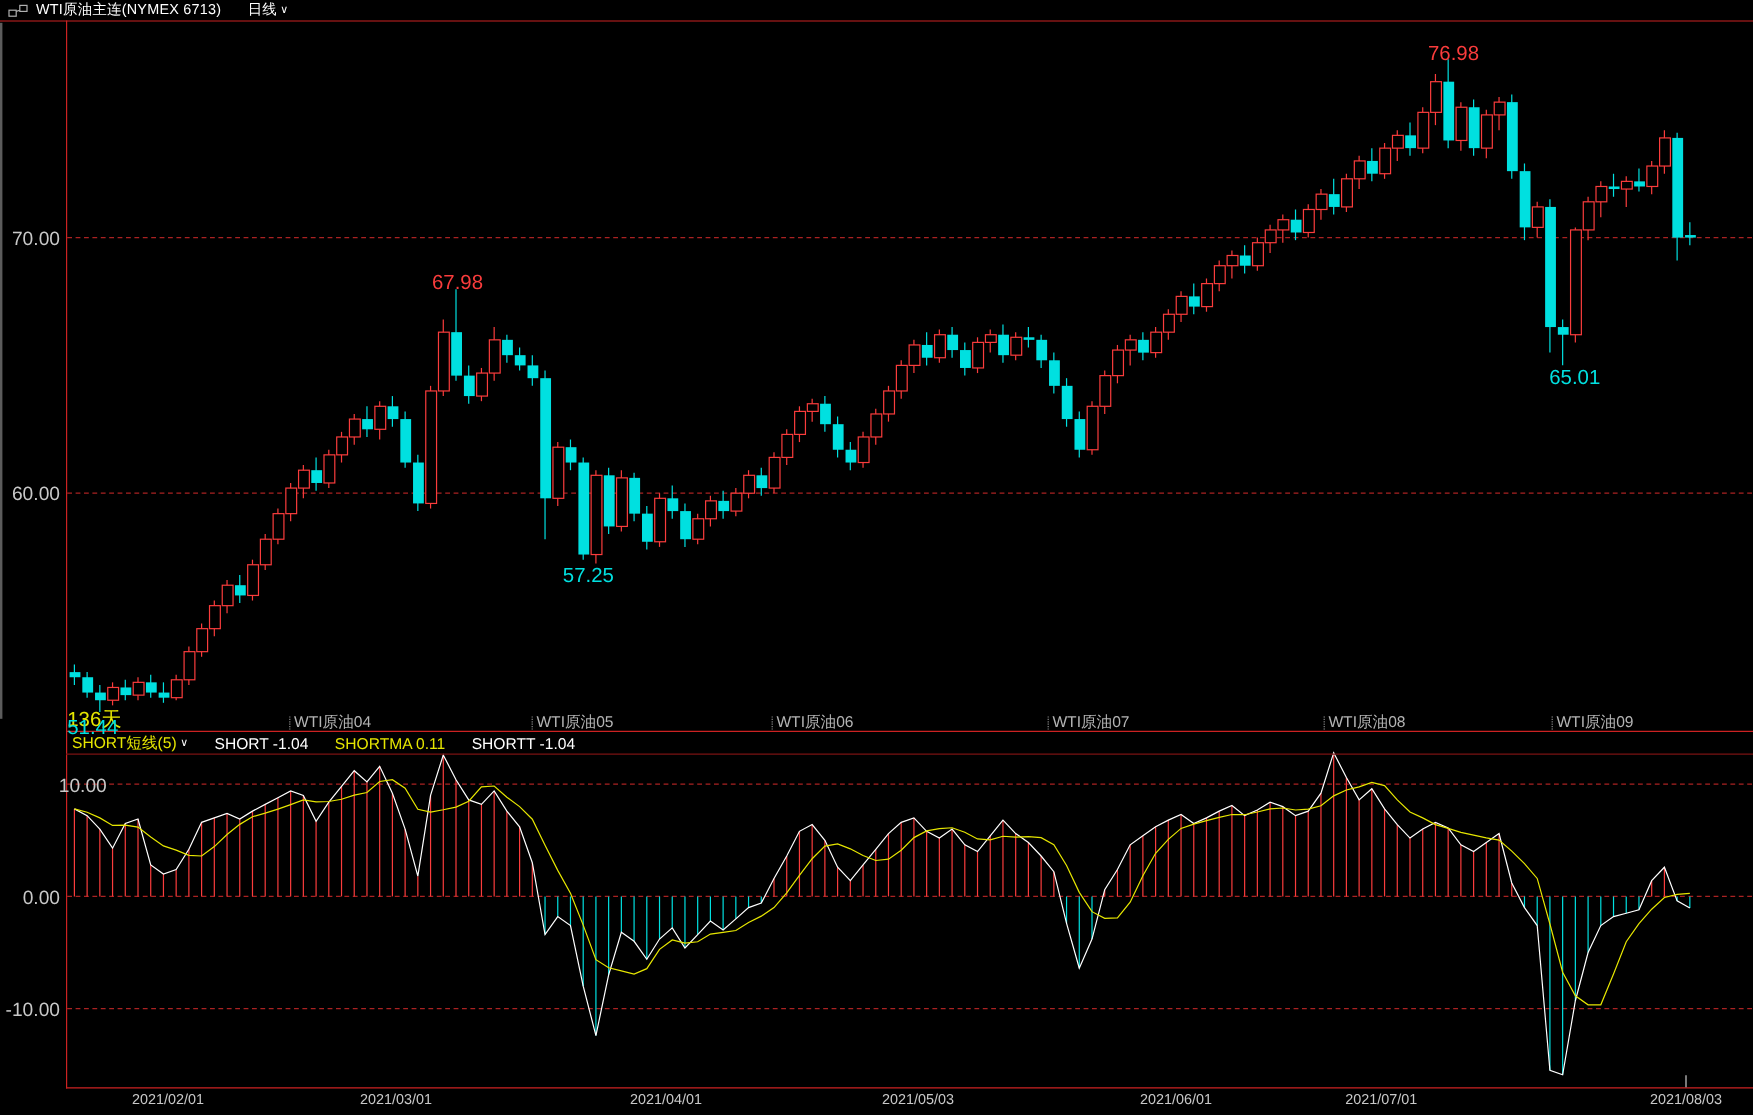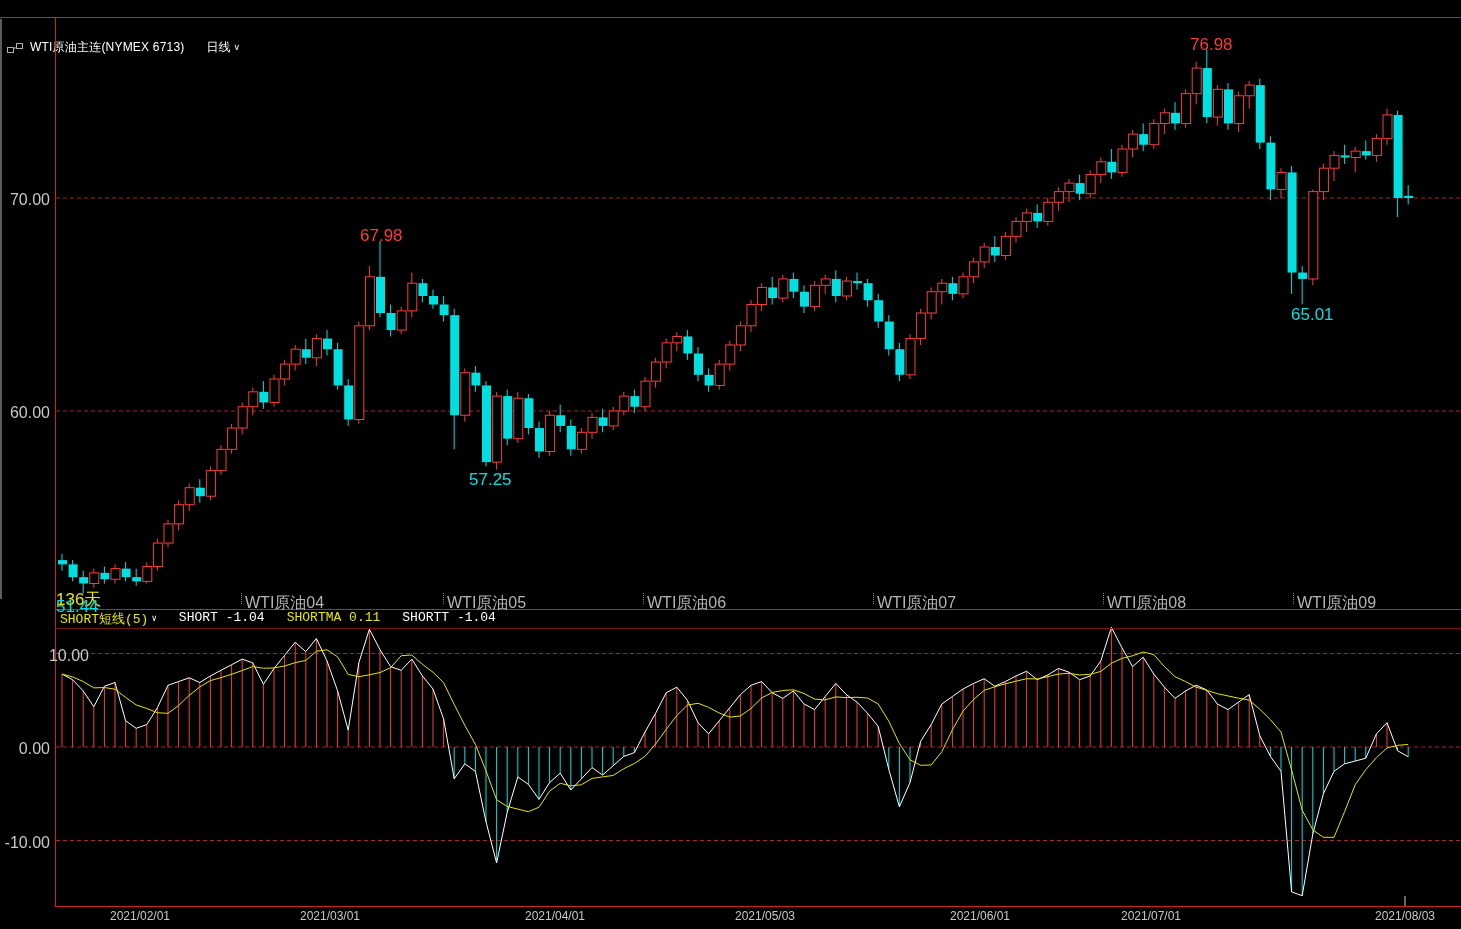--- a/index.html
+++ b/index.html
@@ -1,32 +1,32 @@
 <!DOCTYPE html>
 <html><head>
 <meta charset="utf-8">
 <style>
   html,body{margin:0;padding:0;background:#000;}
   #screen{position:relative;width:1461px;height:929px;background:#000;overflow:hidden;
           font-family:"Liberation Sans",sans-serif;}
   #titlebar{position:absolute;left:0;top:0;width:100%;height:17px;display:flex;align-items:center;
-            color:#fff;font-size:12px;margin-top:39px;}
+            color:#fff;font-size:12px;}
   #app-icon{margin-left:6px;margin-right:6px;display:flex;align-items:center;}
   #title-text{color:#ffffff;letter-spacing:0.2px;}
   #period-sel{margin-left:22px;display:flex;align-items:center;cursor:pointer;}
   #period-chevron{margin-left:3px;font-size:9px;color:#ffffff;line-height:1;}
   #left-scrollbar{position:absolute;left:0;top:19px;width:2px;height:580px;background:#5c5c5c;}
   #plot{position:absolute;left:0;top:0;}
   .ylab{position:absolute;left:0;width:50px;text-align:right;font-size:16px;color:#c8c8c8;}
   .ann{position:absolute;font-size:17px;white-space:nowrap;}
-  .contract{position:absolute;font-size:16px;color:#b4b4b4;display:flex;align-items:flex-start;white-space:nowrap;}
+  .contract{position:absolute;font-size:13px;color:#b4b4b4;display:flex;align-items:center;white-space:nowrap;}
   .contract .tick{display:inline-block;width:0;height:11px;border-left:1px dotted #8a8a8a;margin-right:3px;}
   .datelab{position:absolute;top:909px;transform:translateX(-50%);font-size:12px;color:#c8c8c8;white-space:nowrap;}
-  #ind-header{position:absolute;left:60px;top:610px;height:18px;display:flex;align-items:flex-start;
-              font-size:13px;white-space:nowrap;font-family:Liberation Mono, monospace;}
+  #ind-header{position:absolute;left:60px;top:610px;height:18px;display:flex;align-items:center;
+              font-size:13px;white-space:nowrap;}
   #ind-name{color:#e6e600;cursor:pointer;display:flex;align-items:center;}
   #ind-chevron{color:#ffffff;font-size:9px;margin-left:3px;line-height:1;}
   .readout{margin-left:22px;}
 </style>
 </head>
 <body>
 
 <div id="screen">
 
   <div id="titlebar">

